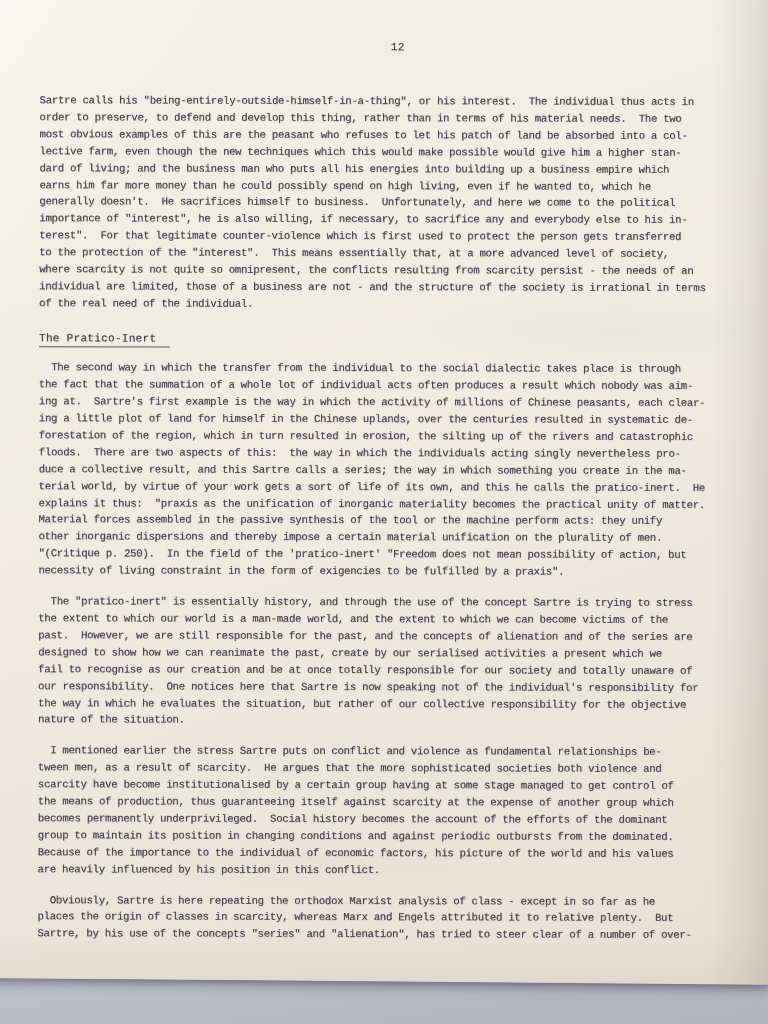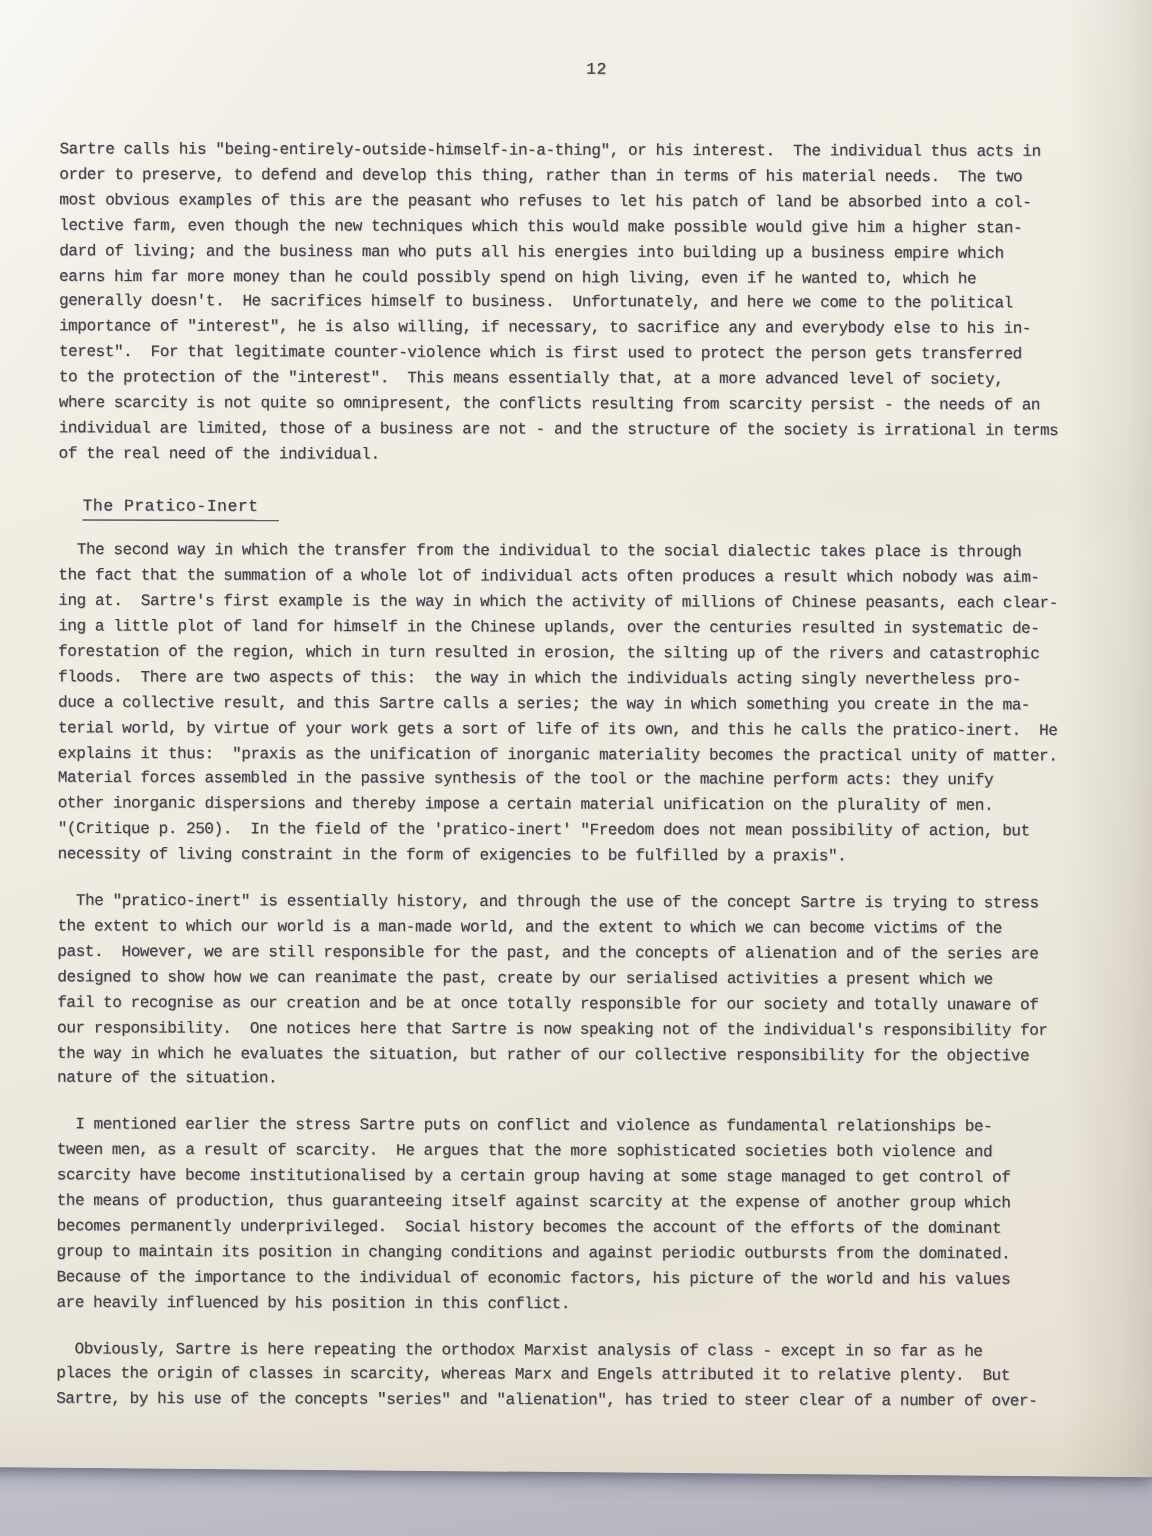--- a/index.html
+++ b/index.html
@@ -40,21 +40,20 @@
   }
   .para-first{margin-top:40px;}
   .para-gap{margin-top:14px;}
   .section-heading{
     margin:20px 0 12px 0;font-size:11px;font-weight:normal;letter-spacing:0.3px;
     text-shadow:0.3px 0.3px 0.7px rgba(62,58,68,0.55);
   }
   .section-heading span{
     display:inline-block;border-bottom:1.5px solid rgba(66,62,72,0.85);
     padding:0 14px 2.5px 0;
-    margin-left:16px;
   }
 </style>
 </head>
 <body style="--ink: #45414b;">
 
 <div class="desk-sheen"></div>
 
 <div class="paper">
   <div class="content">
     <div class="page-number">12</div>

